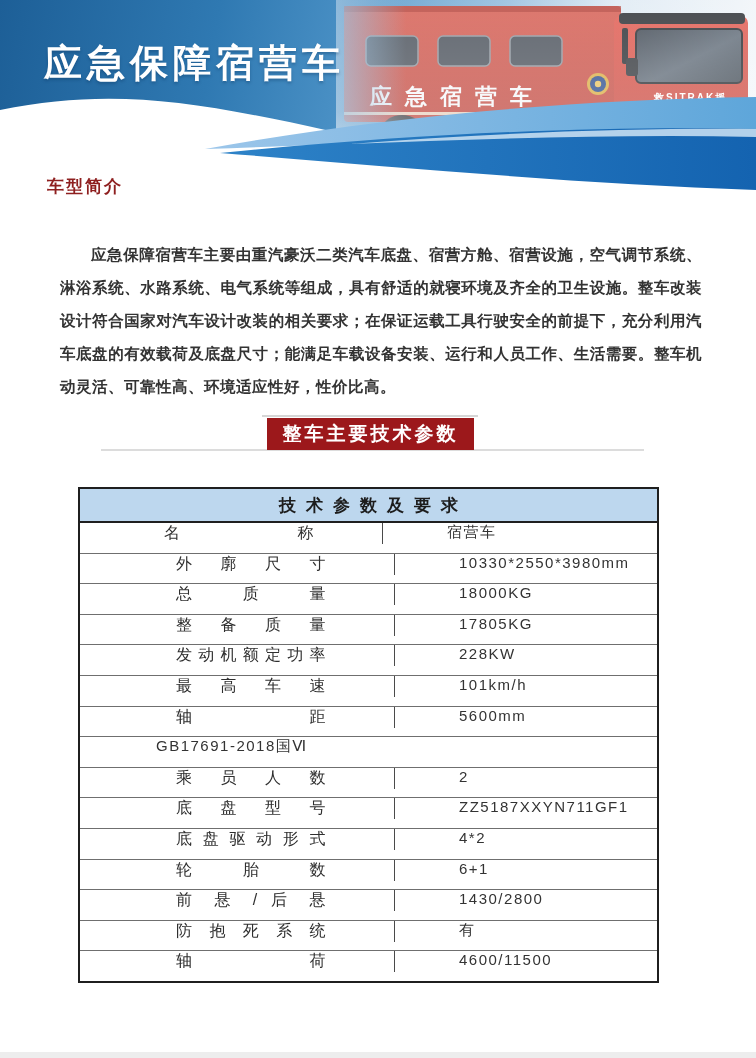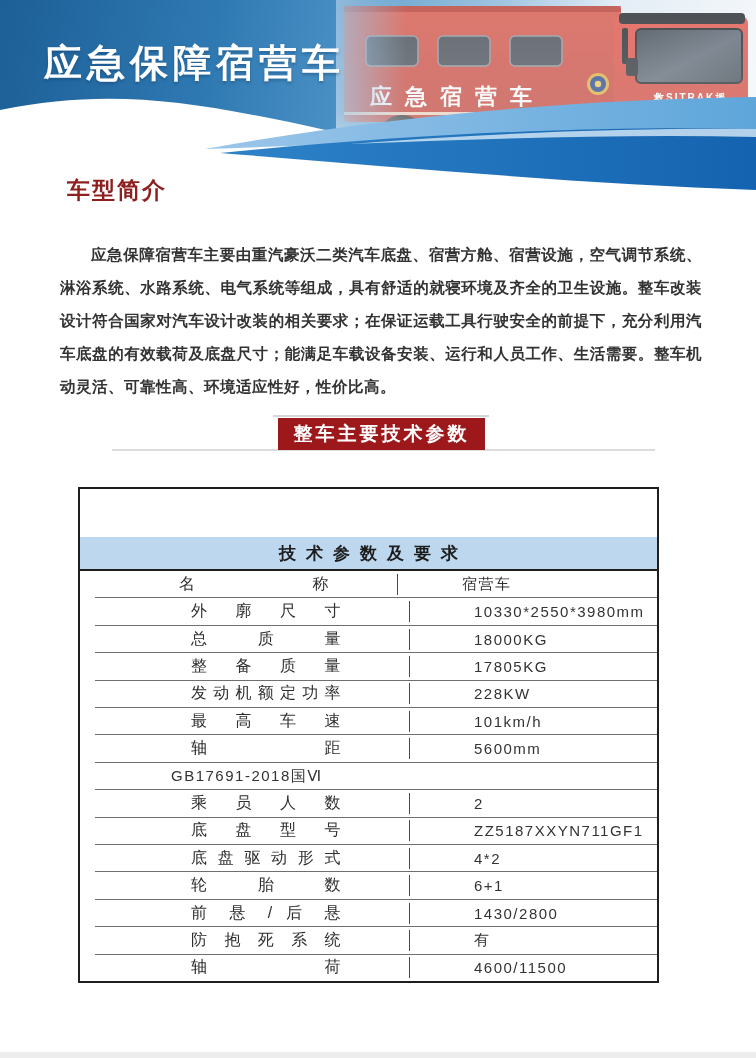--- a/index.html
+++ b/index.html
@@ -19,54 +19,53 @@
   .header-title{
     position:absolute;left:44px;top:38px;
     font-family:"DejaVu Serif","Liberation Serif",serif;
     font-weight:bold;font-size:38px;color:#ffffff;letter-spacing:5px;
     text-shadow:0 2px 3px rgba(10,50,90,.35);
     white-space:nowrap;
     text-align:center;
   }
   
   .intro-heading{
-    position:absolute;left:67px;top:175px;
-    font-size:23px;font-weight:bold;color:#8e1f1f;letter-spacing:2px;
+    position:absolute;left:47px;top:175px;
+    font-size:17px;font-weight:bold;color:#8e1f1f;letter-spacing:2px;
   }
   .intro-body{
     position:absolute;left:60px;top:238px;width:642px;
     font-size:15.5px;line-height:33px;font-weight:600;color:#333;
     text-align:justify;text-indent:2em;letter-spacing:.5px;
   }
   
-  .banner-area{position:absolute;left:15px;top:410px;width:605px;height:52px;}
+  .banner-area{position:absolute;left:4px;top:410px;width:605px;height:52px;}
   .banner-line-long{position:absolute;left:97px;top:39px;width:543px;height:2px;background:#dcdcdc;}
   .banner-line-short{position:absolute;left:258px;top:5px;width:216px;height:2px;background:#d6d6d6;}
   .banner{
     position:absolute;left:263px;top:8px;width:207px;height:32px;
     background:#9c181b;color:#ffffff;font-size:19px;font-weight:bold;
     letter-spacing:3px;display:flex;align-items:center;justify-content:center;
     white-space:nowrap;
   }
   
   .spec-table{
     position:absolute;left:78px;top:487px;width:581px;height:496px;
     border:2px solid #1f1f1f;box-sizing:border-box;
     display:flex;flex-direction:column;background:#fff;
   }
   .t-head{
     height:34px;flex:0 0 34px;background:#bdd7ee;
     border-bottom:2px solid #1f1f1f;box-sizing:border-box;
     display:flex;align-items:center;justify-content:center;
     font-size:17px;font-weight:bold;color:#1c1c1c;letter-spacing:10px;
     text-indent:10px;
-    margin-top:48px;
   }
   .t-body{flex:1;display:flex;flex-direction:column;}
-  .t-row{flex:1;display:flex;align-items:center;box-sizing:border-box;margin-left:15px;}
+  .t-row{flex:1;display:flex;align-items:flex-start;box-sizing:border-box;}
   .t-row + .t-row{border-top:1px solid #6f6f6f;padding-left:12px;}
   .t-label{
     width:303px;flex:0 0 303px;border-right:1px solid #4a4a4a;
     box-sizing:border-box;display:flex;align-items:center;
     padding-left:84px;
   }
   .t-label span{
     display:inline-block;width:150px;
     font-size:16px;color:#2f2f2f;
     text-align:justify;text-align-last:justify;

